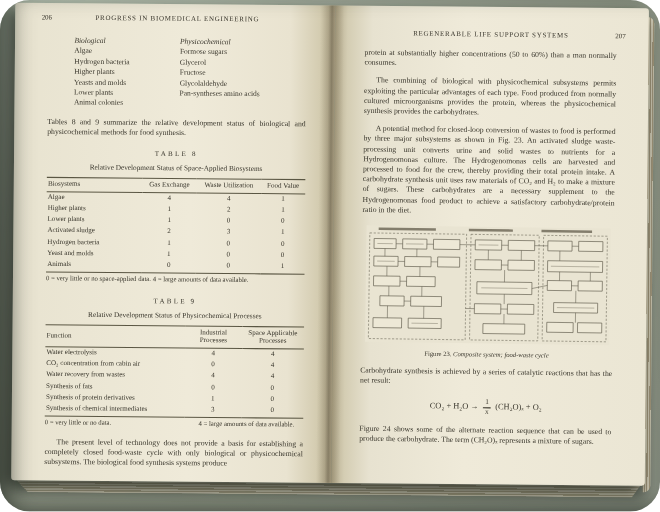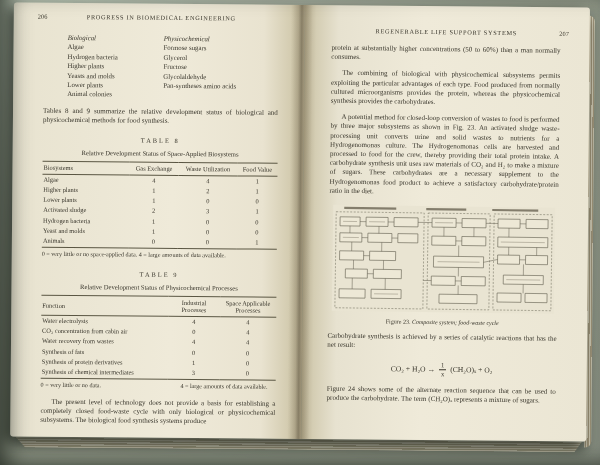--- a/index.html
+++ b/index.html
@@ -1,19 +1,20 @@
 <!DOCTYPE html>
 <html><head>
 <meta charset="utf-8">
 <style>
   html,body { margin:0; padding:0; }
   .scene {
     position:relative; width:600px; height:465px; overflow:hidden;
     background: radial-gradient(ellipse at 10% -5%, #c6d1c0 0%, #a6ae9f 32%, #909787 65%, #868d80 100%);
     font-family:"Liberation Serif","DejaVu Serif",serif;
+    border-radius:27px;
   }
   .scene::after{
     content:""; position:absolute; inset:0; pointer-events:none;
     box-shadow: inset 18px 0 22px -10px rgba(35,42,33,0.75), inset 0 -14px 20px -12px rgba(35,42,33,0.6);
   }
   .book { position:absolute; left:12px; top:5px; width:576px; height:450px; transform:rotate(0.5deg); }
   .pages {
     position:absolute; left:0; top:0; width:100%; height:434px; display:flex;
     border-radius:3px;
     box-shadow: -8px 4px 12px rgba(30,35,28,0.5), 0 10px 14px rgba(30,35,28,0.55);

